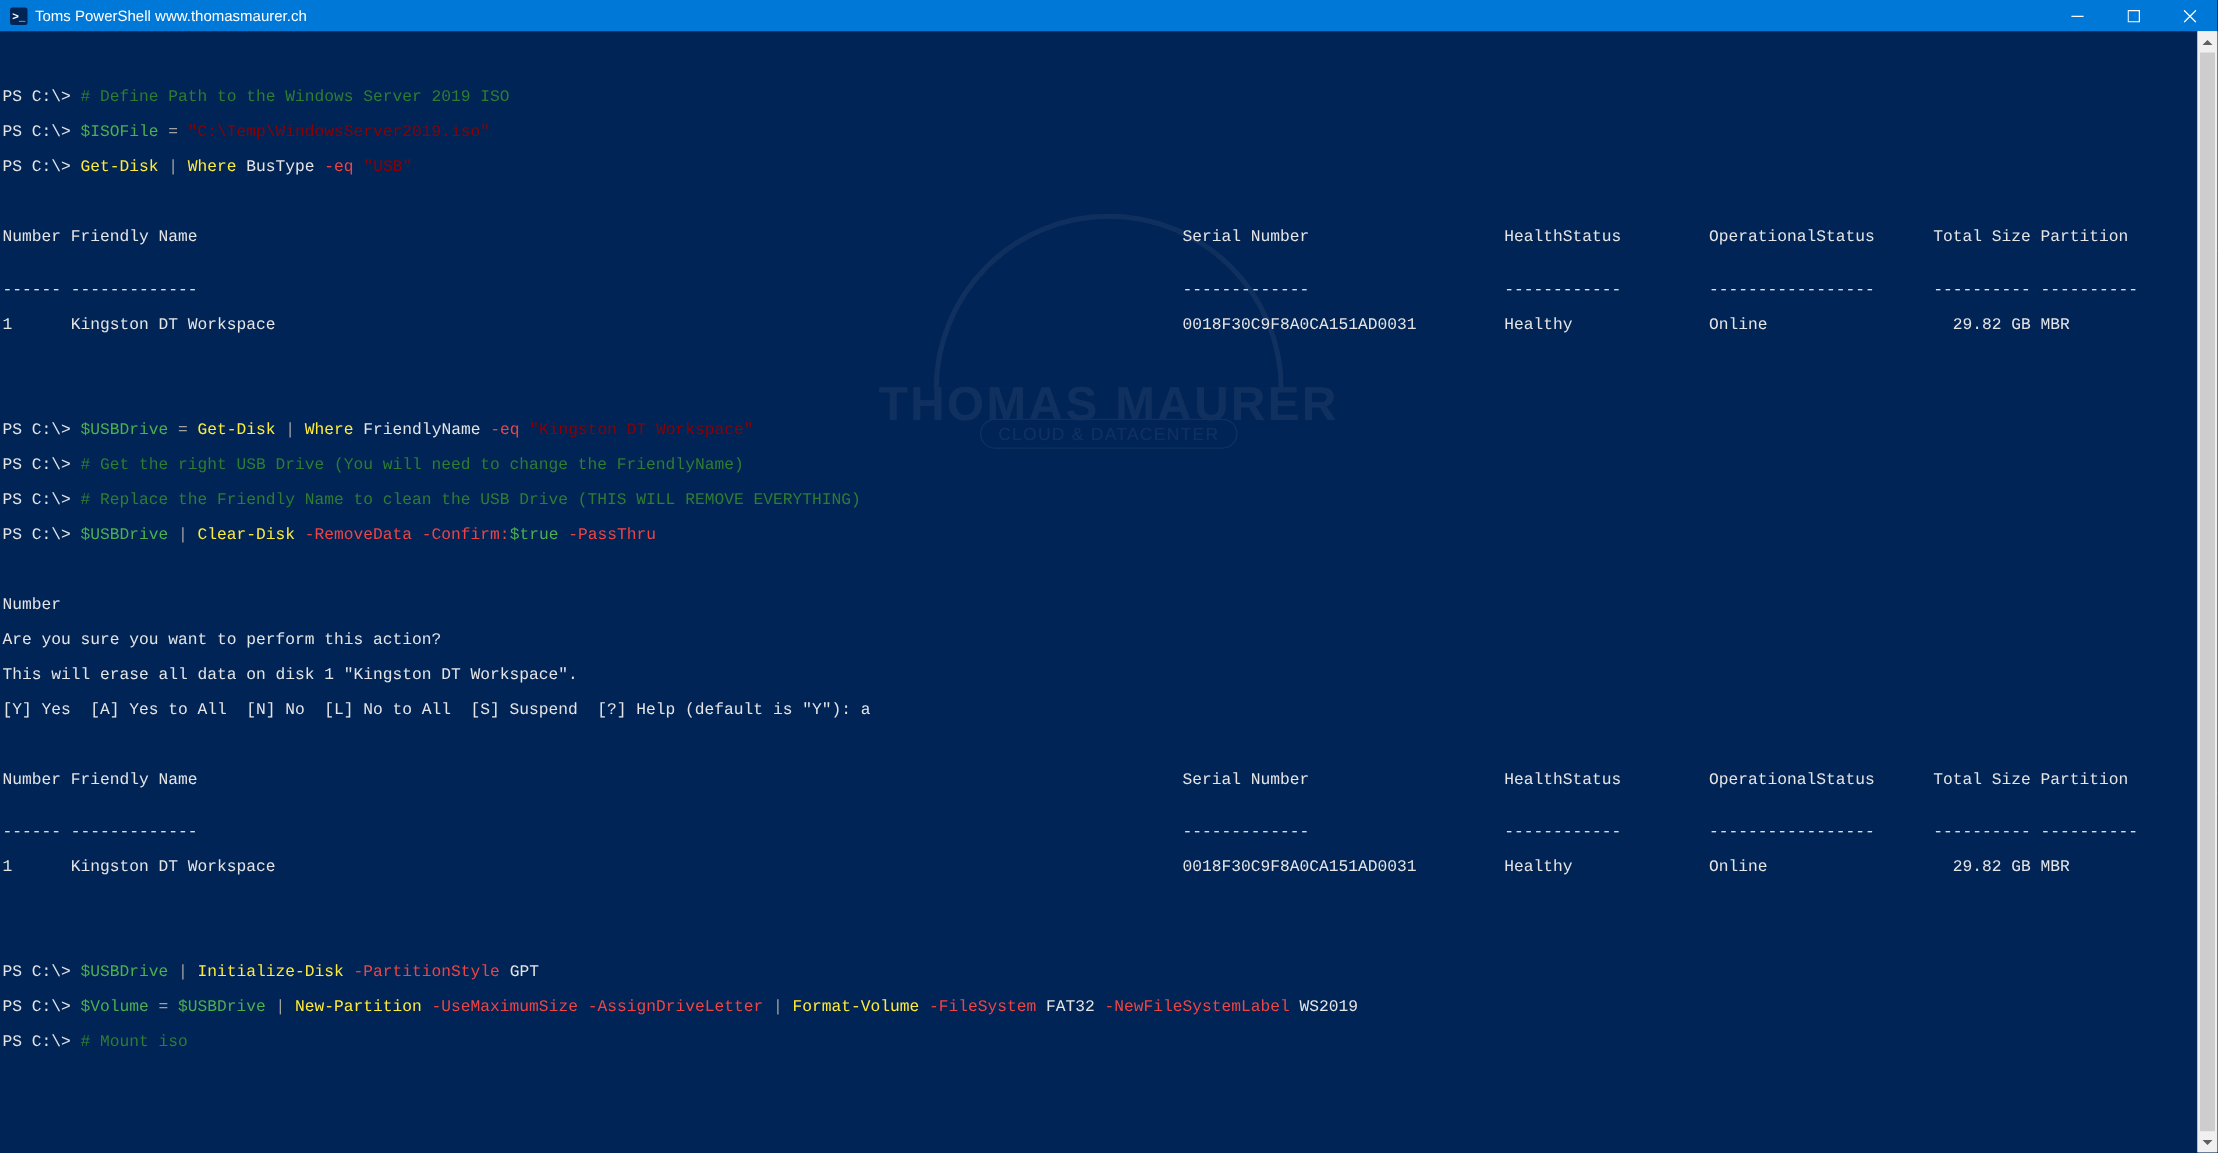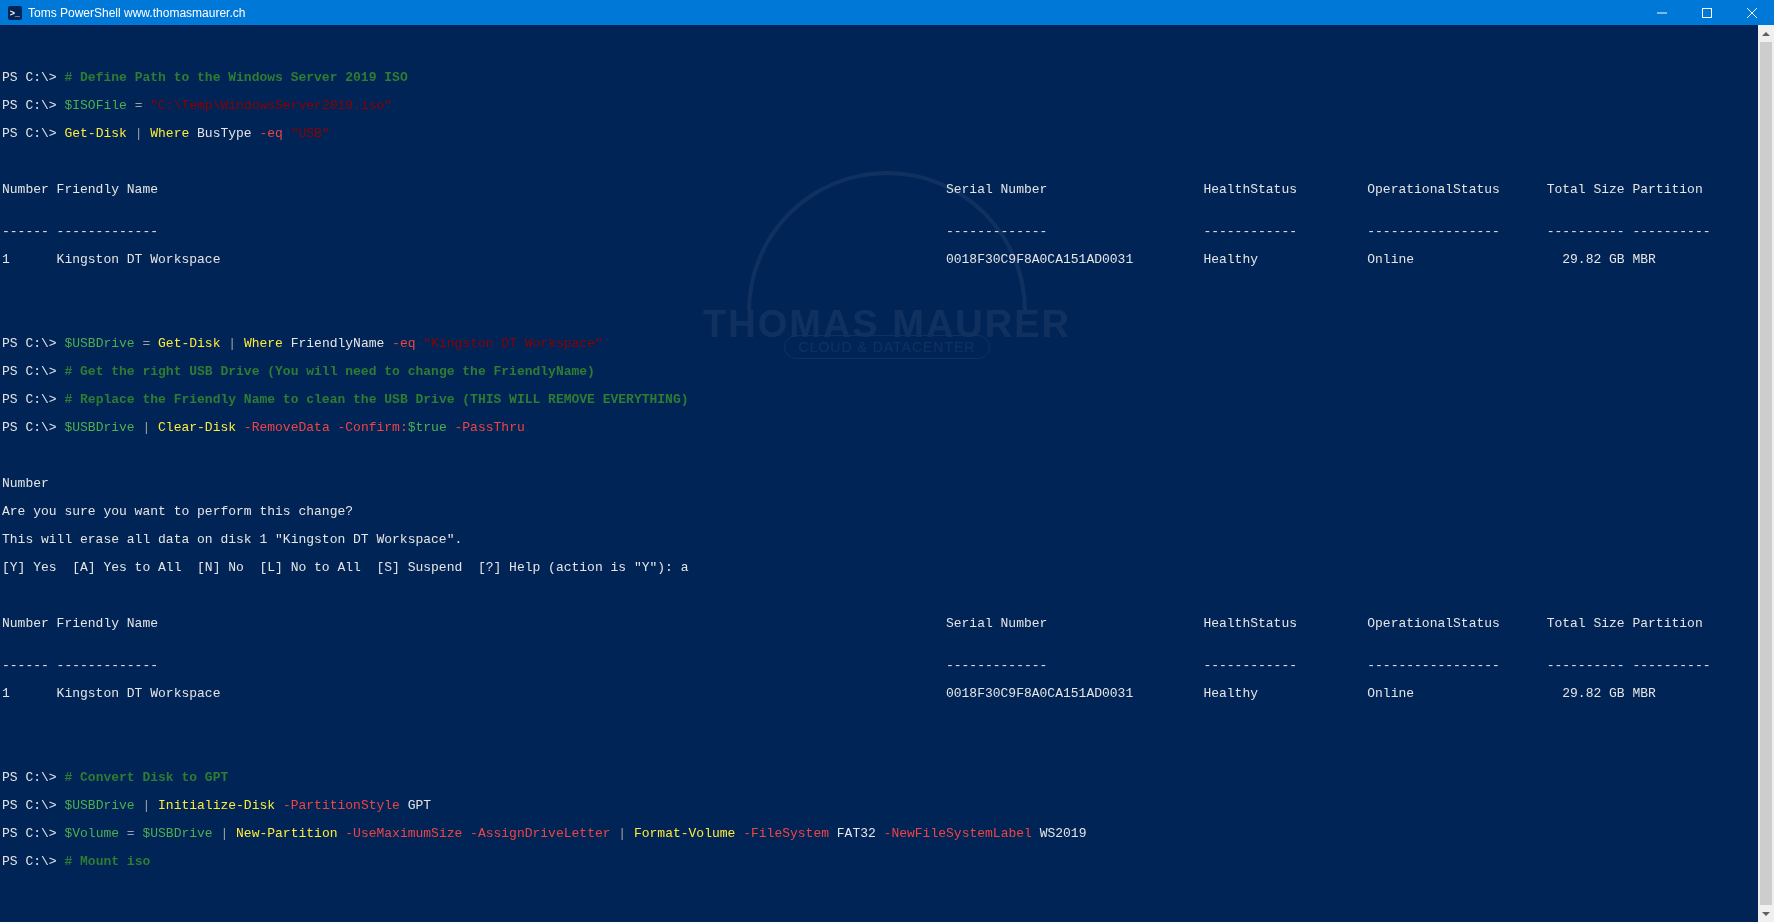--- a/index.html
+++ b/index.html
@@ -63,21 +63,21 @@
     width: 280px; height: 140px;
     border: 4px solid #fff;
     border-radius: 50% 50% 50% 50% / 100% 100% 0 0;
     border-bottom: none;
     position: relative;
   }
   .watermark .name { font-size: 38px; font-weight: 700; letter-spacing: 2px; margin-top: 6px;}
   .watermark .tag { font-size: 14px; letter-spacing: 1px; margin-top: 4px; border:1px solid #fff; border-radius:50px; padding:4px 14px;}
   .row { display: block; }
   .prompt { color: #e5e5e5; margin-top: 13px; }
-  .comment { color: #2e7d32; font-weight: bold; }
+  .comment { color: #2e7d32; }
   .var { color: #4caf50; }
   .cmd { color: #ffeb3b; }
   .op  { color: #a0a0a0; }
   .param { color: #ef4444; }
   .str { color: #8b0000; }
   .plain { color: #e5e5e5; }
   .scrollbar {
     position: absolute;
     right: 0;
     top: 25px;
@@ -138,31 +138,30 @@
 <span class="row plain">------ -------------                                                                                                     -------------                    ------------         -----------------      ---------- ----------</span>
 <span class="row plain">1      Kingston DT Workspace                                                                                             0018F30C9F8A0CA151AD0031         Healthy              Online                   29.82 GB MBR</span>
 <span class="row"> </span>
 <span class="row"> </span>
 <span class="row"><span class="prompt">PS C:\&gt; </span><span class="var">$USBDrive</span><span class="op"> = </span><span class="cmd">Get-Disk</span><span class="op"> | </span><span class="cmd">Where</span><span class="plain"> FriendlyName </span><span class="param">-eq </span><span class="str">"Kingston DT Workspace"</span></span>
 <span class="row"><span class="prompt">PS C:\&gt; </span><span class="comment"># Get the right USB Drive (You will need to change the FriendlyName)</span></span>
 <span class="row"><span class="prompt">PS C:\&gt; </span><span class="comment"># Replace the Friendly Name to clean the USB Drive (THIS WILL REMOVE EVERYTHING)</span></span>
 <span class="row"><span class="prompt">PS C:\&gt; </span><span class="var">$USBDrive</span><span class="op"> | </span><span class="cmd">Clear-Disk</span><span class="param"> -RemoveData </span><span class="param">-Confirm:</span><span class="var">$true</span><span class="param"> -PassThru</span></span>
 <span class="row"> </span>
 <span class="row plain">Number</span>
-<span class="row plain">Are you sure you want to perform this change?</span>
+<span class="row plain">Are you sure you want to perform this action?</span>
 <span class="row plain">This will erase all data on disk 1 "Kingston DT Workspace".</span>
-<span class="row plain">[Y] Yes  [A] Yes to All  [N] No  [L] No to All  [S] Suspend  [?] Help (action is "Y"): a</span>
+<span class="row plain">[Y] Yes  [A] Yes to All  [N] No  [L] No to All  [S] Suspend  [?] Help (default is "Y"): a</span>
 <span class="row"> </span>
 <span class="row plain">Number Friendly Name                                                                                                     Serial Number                    HealthStatus         OperationalStatus      Total Size Partition
                                                                                                                                                                                                                                   Style</span>
 <span class="row plain">------ -------------                                                                                                     -------------                    ------------         -----------------      ---------- ----------</span>
 <span class="row plain">1      Kingston DT Workspace                                                                                             0018F30C9F8A0CA151AD0031         Healthy              Online                   29.82 GB MBR</span>
 <span class="row"> </span>
 <span class="row"> </span>
-<span class="row"><span class="prompt">PS C:\&gt; </span><span class="comment"># Convert Disk to GPT</span></span>
 <span class="row"><span class="prompt">PS C:\&gt; </span><span class="var">$USBDrive</span><span class="op"> | </span><span class="cmd">Initialize-Disk</span><span class="param"> -PartitionStyle </span><span class="plain">GPT</span></span>
 <span class="row"><span class="prompt">PS C:\&gt; </span><span class="var">$Volume</span><span class="op"> = </span><span class="var">$USBDrive</span><span class="op"> | </span><span class="cmd">New-Partition</span><span class="param"> -UseMaximumSize -AssignDriveLetter </span><span class="op">| </span><span class="cmd">Format-Volume</span><span class="param"> -FileSystem </span><span class="plain">FAT32</span><span class="param"> -NewFileSystemLabel </span><span class="plain">WS2019</span></span>
 <span class="row"><span class="prompt">PS C:\&gt; </span><span class="comment"># Mount iso</span></span>
 
 
 
 
 
 
 

